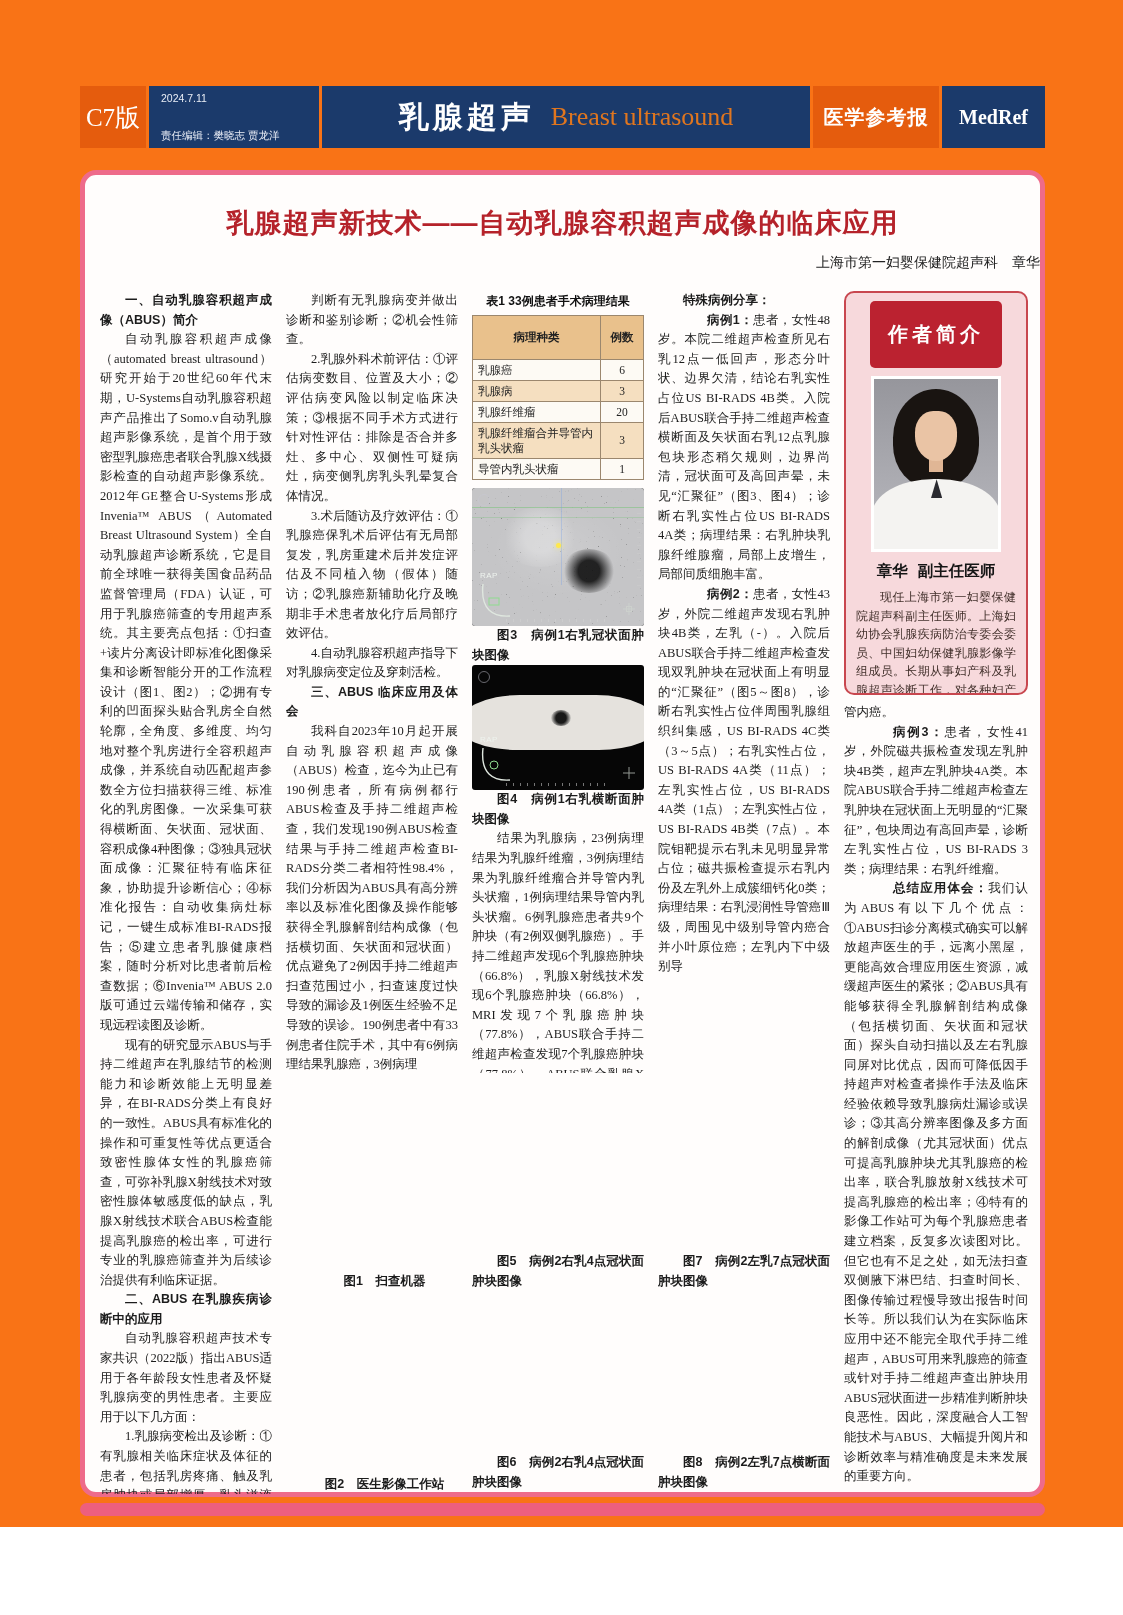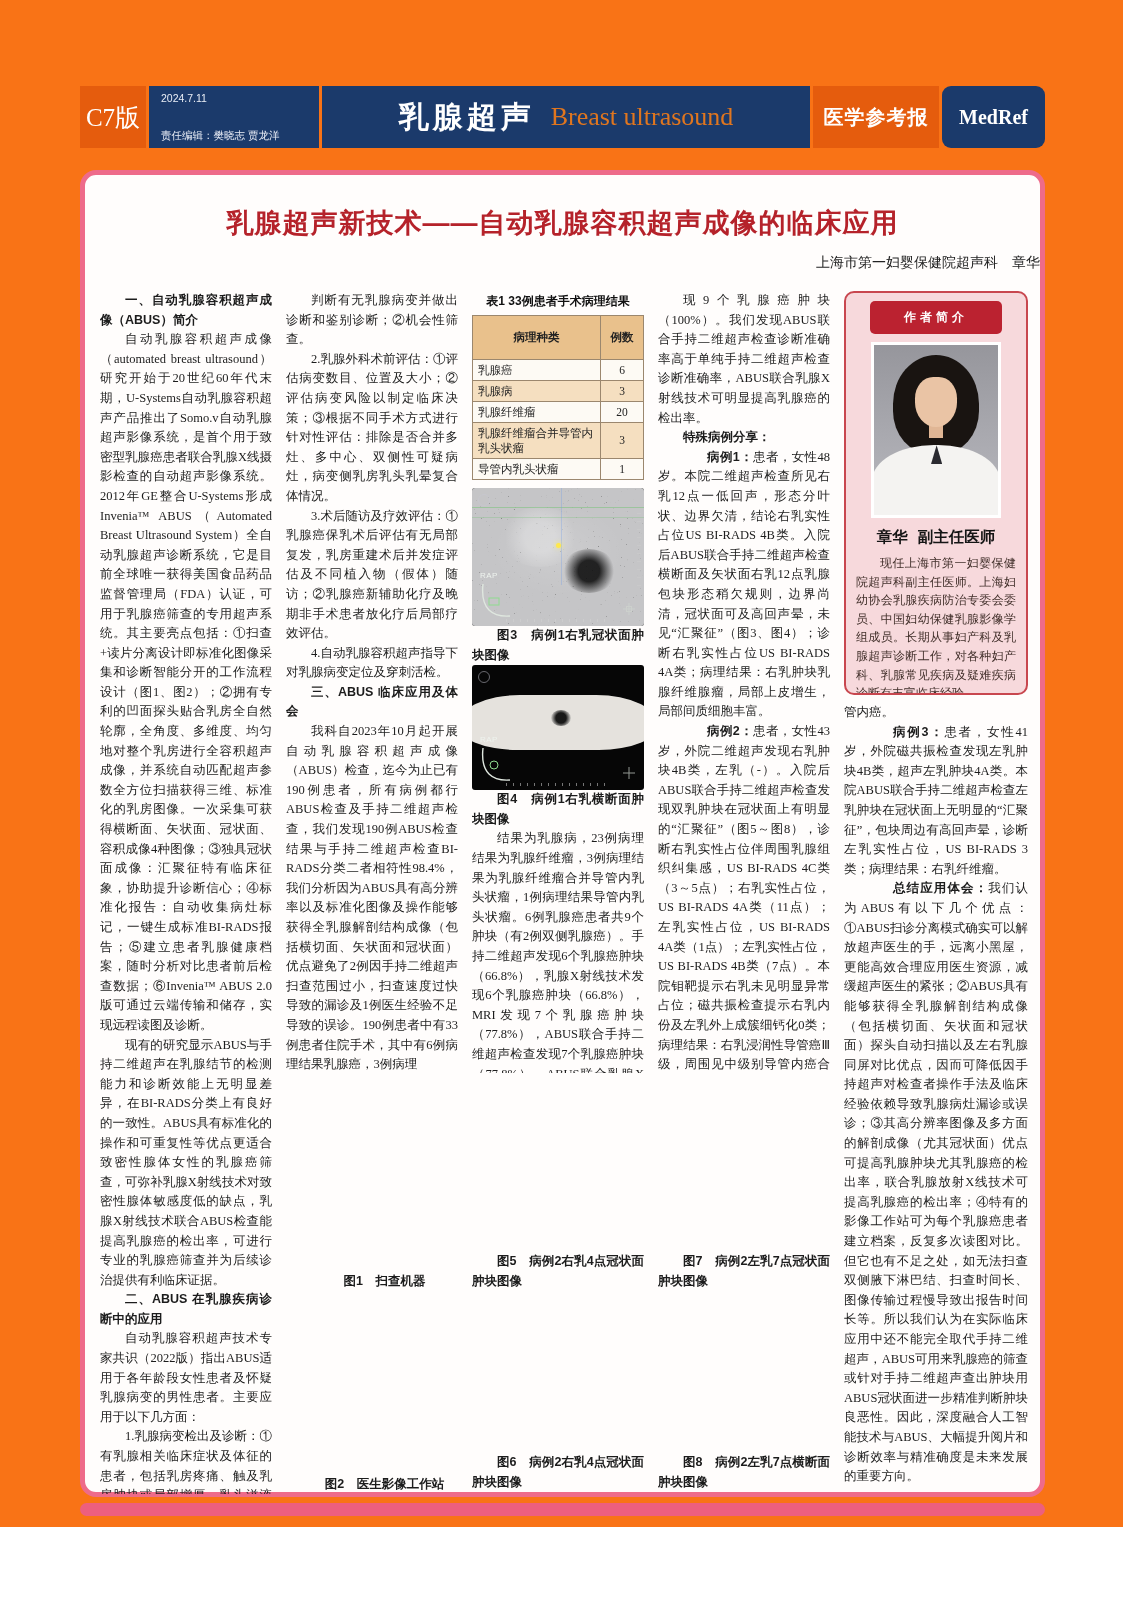--- a/index.html
+++ b/index.html
@@ -7,21 +7,21 @@
 
   
   .hdr{position:absolute;left:80px;top:86px;width:965px;height:62px;display:flex;gap:3px;}
   .hdr>div{height:100%;box-sizing:border-box;}
   .hdr-c7{width:66px;background:#e55c0d;color:#fff;display:flex;align-items:center;justify-content:center;font-size:25px;font-family:"Liberation Serif",serif;}
   .hdr-date{width:170px;background:#1b3a6b;color:#e9edf6;display:flex;flex-direction:column;justify-content:center;gap:25px;padding:0 12px;font-family:"Liberation Sans",sans-serif;font-size:10.5px;}
   .hdr-center{flex:1;background:#1b3a6b;display:flex;align-items:center;justify-content:center;gap:16px;}
   .sec-cn{color:#fff;font-size:30px;font-weight:bold;letter-spacing:4px;font-family:"Liberation Sans",sans-serif;}
   .sec-en{color:#e0761f;font-size:26px;font-family:"Liberation Serif",serif;}
   .hdr-brand{width:126px;background:#e55c0d;color:#fff;display:flex;align-items:center;justify-content:center;font-size:20px;font-weight:bold;letter-spacing:1px;font-family:"Liberation Sans",sans-serif;}
-  .hdr-medref{width:103px;background:#1b3a6b;color:#fff;display:flex;align-items:center;justify-content:center;font-size:20px;font-weight:bold;font-family:"Liberation Serif",serif;border-radius:9px;}
+  .hdr-medref{width:103px;background:#1b3a6b;color:#fff;display:flex;align-items:center;justify-content:center;font-size:20px;font-weight:bold;font-family:"Liberation Serif",serif;}
 
   
   .frame{position:absolute;left:80px;top:170px;width:965px;height:1327px;border:5px solid #ee6b8a;border-radius:16px;box-sizing:border-box;background:#fffdfc;}
   .title{margin:30px 10px 9px;text-align:center;color:#b5222a;font-size:27px;font-weight:bold;letter-spacing:1px;font-family:"Liberation Sans",sans-serif;}
   .byline{text-align:right;font-size:14px;color:#222;margin-top:13px;font-family:"Liberation Sans",sans-serif;}
   .bottom-bar{position:absolute;left:80px;top:1503px;width:965px;height:13px;background:#ed5f7e;border-radius:7px;}
 
   
   .cols{position:absolute;left:100px;top:291px;width:928px;height:1203px;display:flex;gap:14px;}
   .col{position:relative;height:1203px;overflow:hidden;}
@@ -60,21 +60,21 @@
   .probe{position:absolute;left:7px;bottom:8px;width:32px;height:36px;}
   .ge{position:absolute;left:6px;top:6px;width:10px;height:10px;border:1px solid rgba(200,200,212,.5);border-radius:50%;}
   .ticks{position:absolute;right:3px;top:18%;bottom:28%;width:4px;background:repeating-linear-gradient(180deg,rgba(205,205,205,.5) 0 1px,transparent 1px 8px);}
   .ruler{position:absolute;left:20%;right:20%;bottom:4px;height:3px;background:repeating-linear-gradient(90deg,rgba(210,210,210,.55) 0 1px,transparent 1px 7px);}
   .om{position:absolute;right:8px;bottom:10px;width:14px;height:14px;opacity:.7;}
   .band{position:absolute;overflow:hidden;background:#141414;}
   .lesion{position:absolute;border-radius:50%;background:radial-gradient(circle,rgba(8,8,8,.92) 40%,rgba(110,110,110,.25) 75%,transparent);}
 
   
   .author-box{box-sizing:border-box;height:404px;border:2px solid #c8474f;border-radius:10px;background:#f7d9dc;padding:8px 10px;overflow:hidden;margin-bottom:8px;}
-  .author-bar{background:#bb2230;color:#fff;font-family:"Liberation Sans",sans-serif;font-weight:bold;font-size:12px;text-align:center;letter-spacing:4px;border-radius:5px;padding:8px 0;margin:0 14px 8px;}
+  .author-bar{background:#bb2230;color:#fff;font-family:"Liberation Sans",sans-serif;font-weight:bold;font-size:20px;text-align:center;letter-spacing:4px;border-radius:5px;padding:20px 0;margin:0 14px 8px;}
   .ph{width:124px;height:170px;margin:0 auto;position:relative;background:linear-gradient(#96969c,#babac0);border:3px solid #fff;overflow:hidden;}
   .ph-hair{position:absolute;left:15%;top:6%;width:70%;height:58%;background:#191411;border-radius:50% 50% 44% 44%;}
   .ph-face{position:absolute;left:33%;top:19%;width:34%;height:29%;background:#eac4a5;border-radius:45% 45% 52% 52%;}
   .ph-neck{position:absolute;left:44%;top:46%;width:12%;height:9%;background:#e0b695;}
   .ph-coat{position:absolute;left:-2%;bottom:-3%;width:104%;height:44%;background:#f4f3f1;border-radius:48% 48% 0 0;}
   .ph-collar{position:absolute;left:46%;bottom:30%;width:9%;height:11%;background:#2a2a30;clip-path:polygon(50% 0,100% 100%,0 100%);}
   .author-name{display:flex;justify-content:center;gap:10px;margin:9px 0 6px;font-size:15.5px;font-weight:bold;color:#151515;font-family:"Liberation Sans",sans-serif;}
   .author-bio{font-size:12px;line-height:18.6px;text-indent:2em;text-align:justify;color:#42302b;}
 </style>
 </head>
@@ -223,21 +223,20 @@
         <p>结果为乳腺病，23例病理结果为乳腺纤维瘤，3例病理结果为乳腺纤维瘤合并导管内乳头状瘤，1例病理结果导管内乳头状瘤。6例乳腺癌患者共9个肿块（有2例双侧乳腺癌）。手持二维超声发现6个乳腺癌肿块（66.8%），乳腺X射线技术发现6个乳腺癌肿块（66.8%），MRI发现7个乳腺癌肿块（77.8%），ABUS联合手持二维超声检查发现7个乳腺癌肿块（77.8%），ABUS联合乳腺X射线技术发</p>
       </div>
 
       <p class="abs cap" style="top:961px;">图5　病例2右乳4点冠状面肿块图像</p>
 
       <p class="abs cap" style="top:1162px;">图6　病例2右乳4点冠状面肿块图像</p>
     </div>
 
     <div class="col c4">
       <div class="flow">
-        <p>现9个乳腺癌肿块（100%）。我们发现ABUS联合手持二维超声检查诊断准确率高于单纯手持二维超声检查诊断准确率，ABUS联合乳腺X射线技术可明显提高乳腺癌的检出率。</p>
         <p class="share">特殊病例分享：</p>
         <p><b class="lead">病例1：</b><span>患者，女性48岁。本院二维超声检查所见右乳12点一低回声，形态分叶状、边界欠清，结论右乳实性占位US BI-RADS 4B类。入院后ABUS联合手持二维超声检查横断面及矢状面右乳12点乳腺包块形态稍欠规则，边界尚清，冠状面可及高回声晕，未见“汇聚征”（图3、图4）；诊断右乳实性占位US BI-RADS 4A类；病理结果：右乳肿块乳腺纤维腺瘤，局部上皮增生，局部间质细胞丰富。</span></p>
         <p><b class="lead">病例2：</b><span>患者，女性43岁，外院二维超声发现右乳肿块4B类，左乳（-）。入院后ABUS联合手持二维超声检查发现双乳肿块在冠状面上有明显的“汇聚征”（图5～图8），诊断右乳实性占位伴周围乳腺组织纠集感，US BI-RADS 4C类（3～5点）；右乳实性占位，US BI-RADS 4A类（11点）；左乳实性占位，US BI-RADS 4A类（1点）；左乳实性占位，US BI-RADS 4B类（7点）。本院钼靶提示右乳未见明显异常占位；磁共振检查提示右乳内份及左乳外上成簇细钙化0类；病理结果：右乳浸润性导管癌Ⅲ级，周围见中级别导管内癌合并小叶原位癌；左乳内下中级别导</span></p>
       </div>
 
       <p class="abs cap" style="top:961px;">图7　病例2左乳7点冠状面肿块图像</p>
 
       <p class="abs cap" style="top:1162px;">图8　病例2左乳7点横断面肿块图像</p>
     </div>
 

